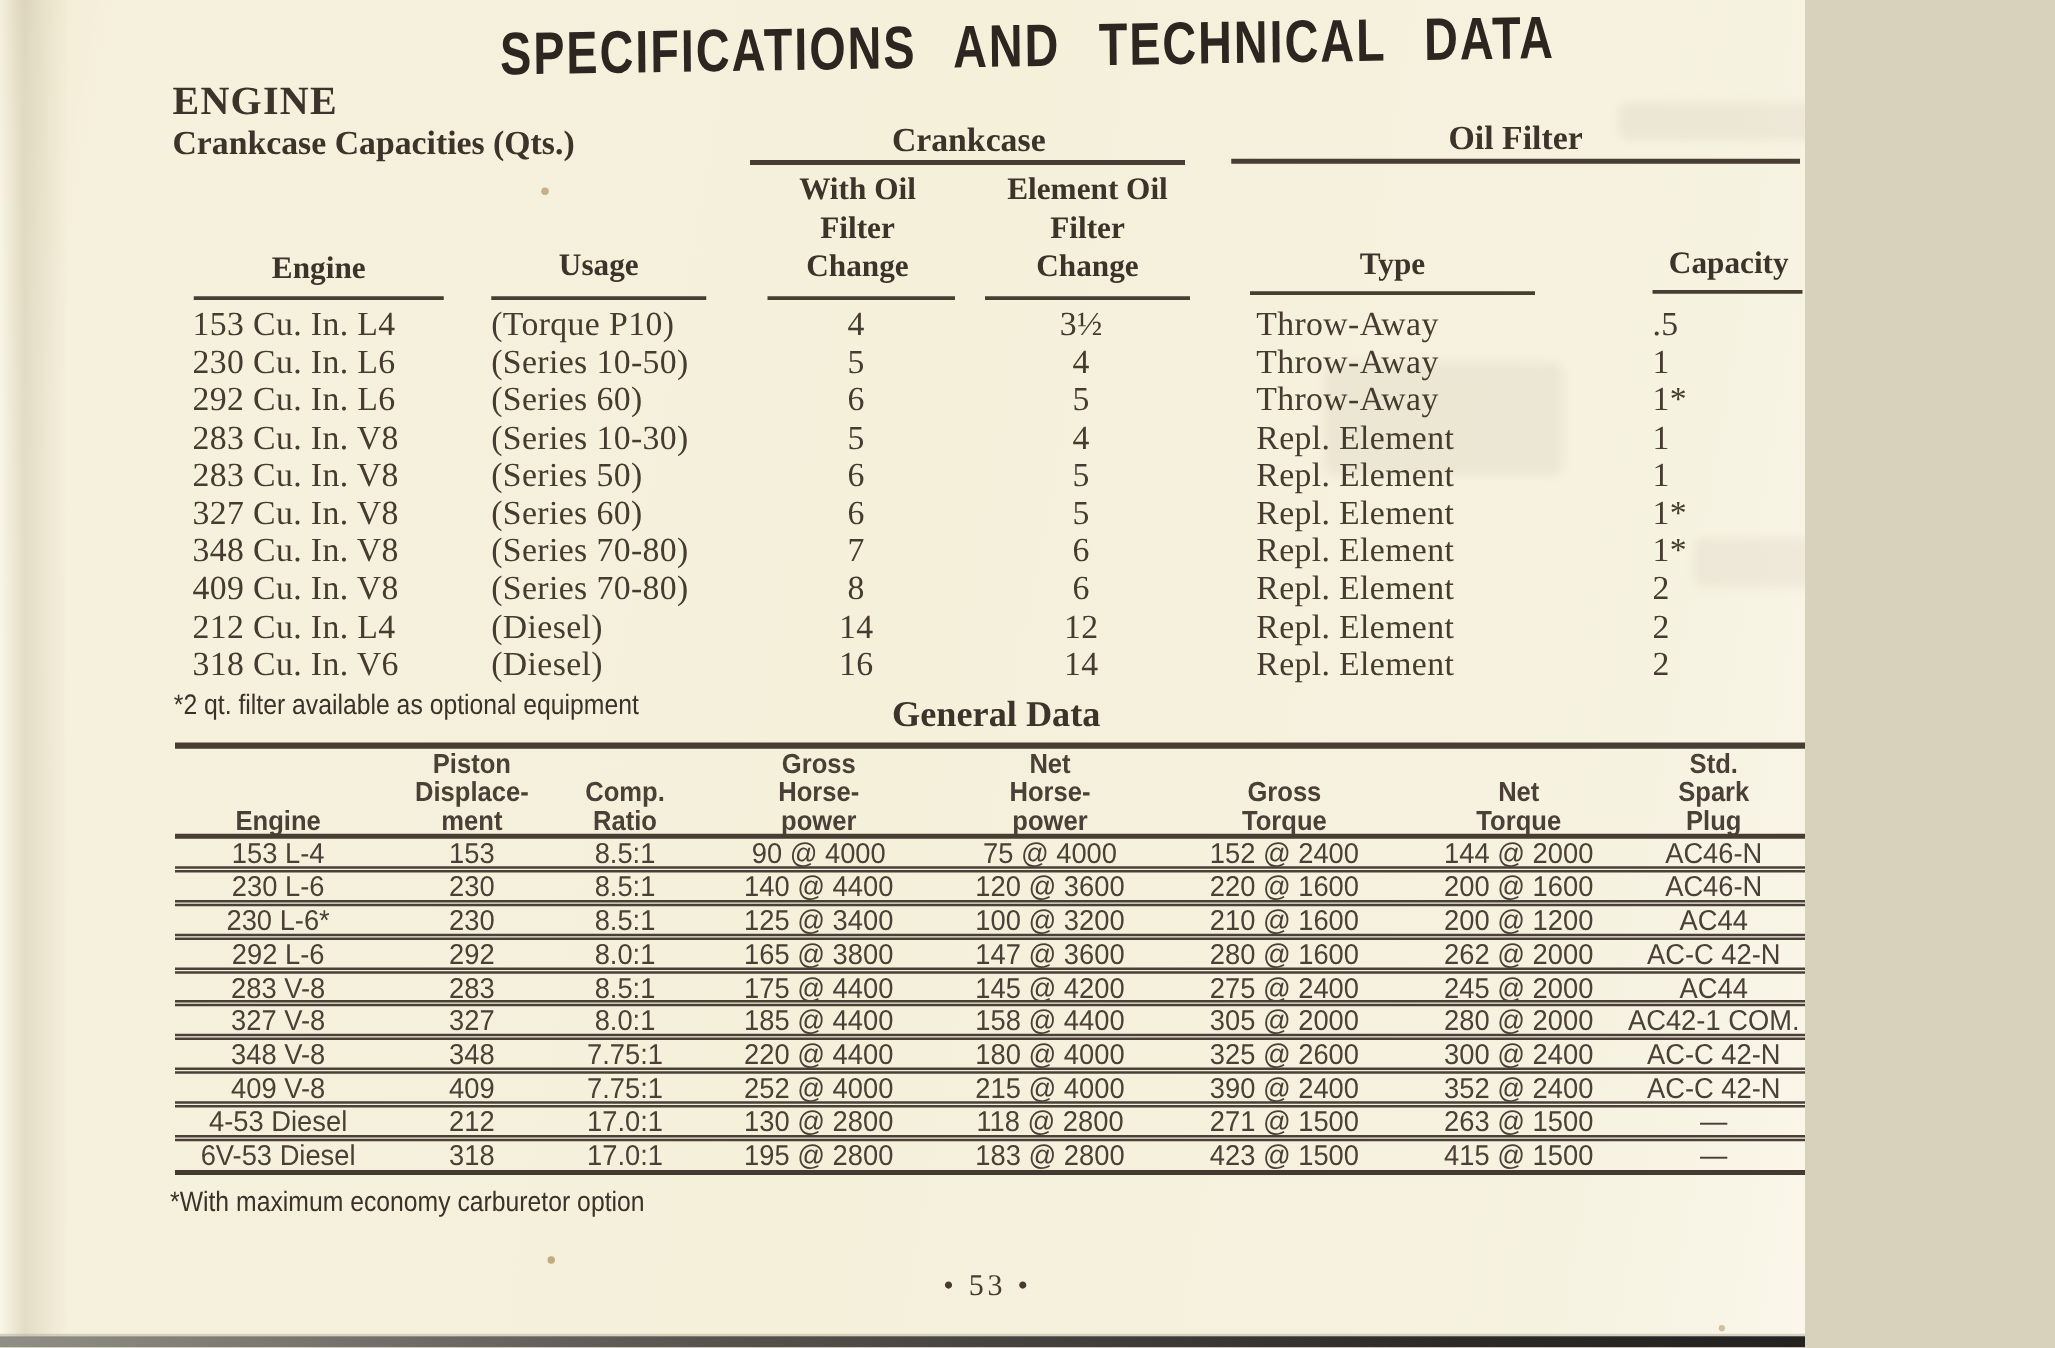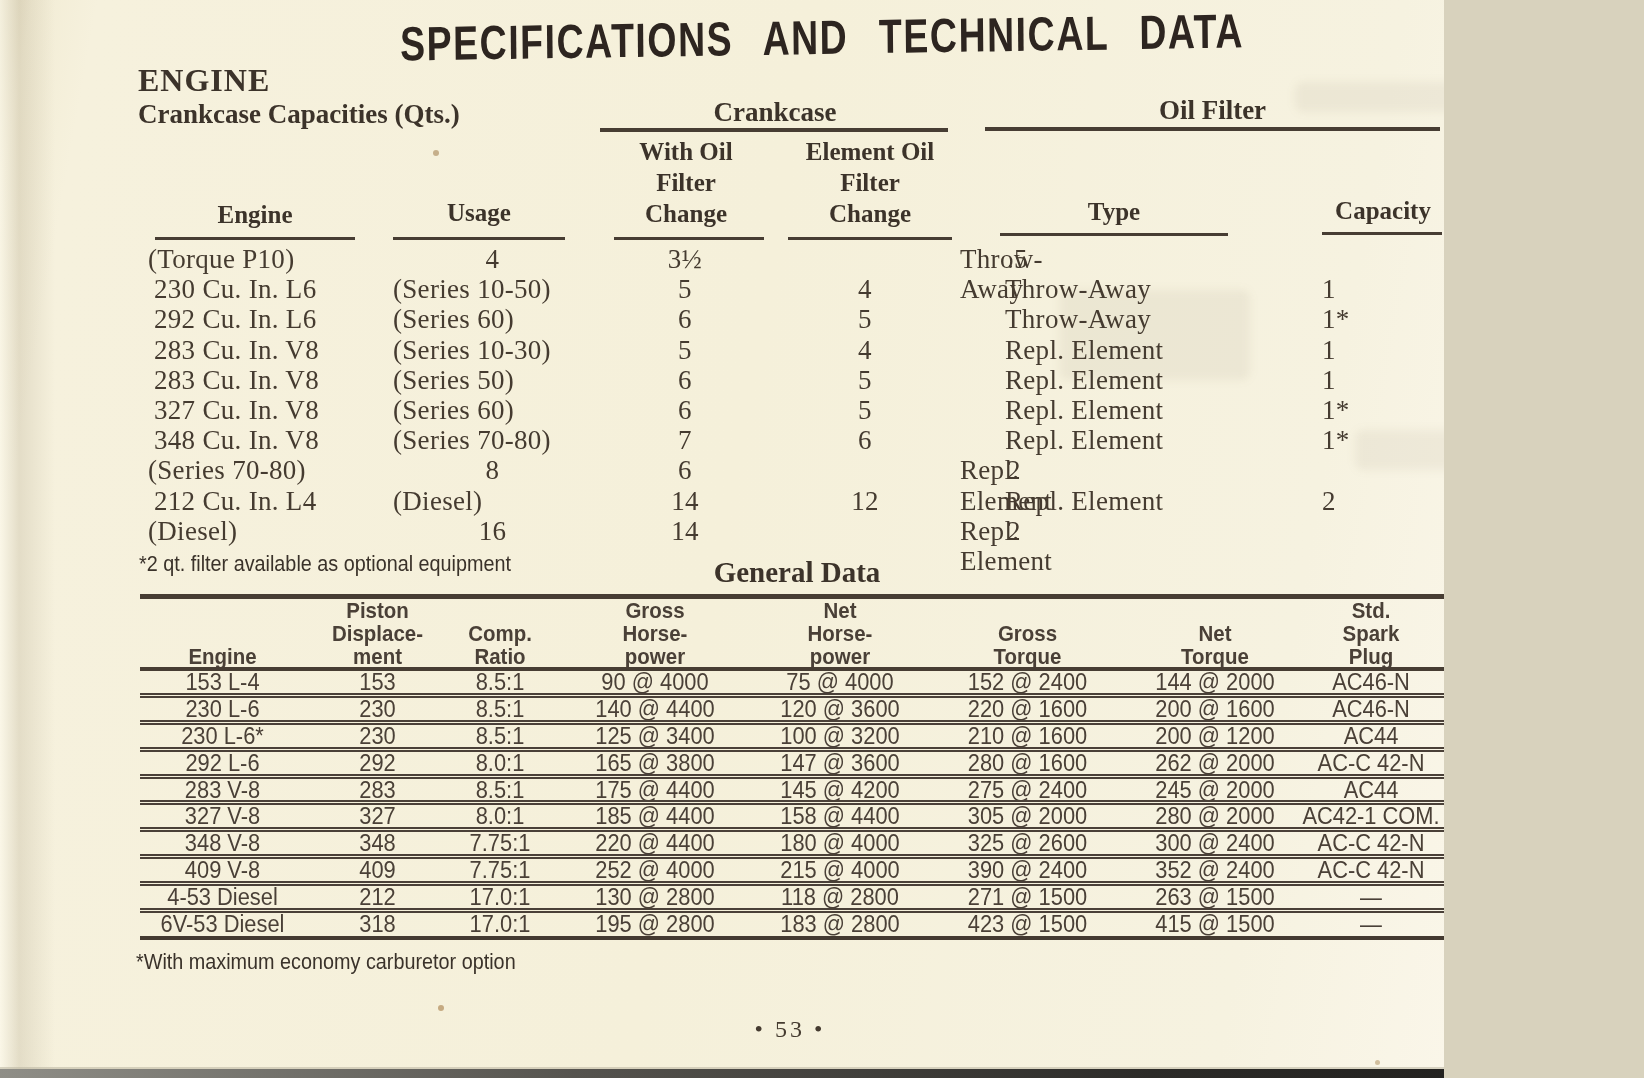--- a/index.html
+++ b/index.html
@@ -105,20 +105,21 @@
 
   <div class="abs thin-rule" style="top:237px; left:155px; width:200px;"></div>
   <div class="abs thin-rule" style="top:237px; left:393px; width:172px;"></div>
   <div class="abs thin-rule" style="top:237px; left:614px; width:150px;"></div>
   <div class="abs thin-rule" style="top:237px; left:788px; width:164px;"></div>
   <div class="abs thin-rule" style="top:233px; left:1000px; width:228px;"></div>
   <div class="abs thin-rule" style="top:232px; left:1322px; width:120px;"></div>
 
   <div class="abs t1-rows">
     <div class="t1-row">
+      <span class="t1c eng">153 Cu. In. L4</span>
       <span class="t1c usage">(Torque P10)</span>
       <span class="t1c num">4</span>
       <span class="t1c num">3½</span>
       <span class="t1c"></span>
       <span class="t1c type">Throw-Away</span>
       <span class="t1c cap">.5</span>
     </div>
     <div class="t1-row">
       <span class="t1c eng">230 Cu. In. L6</span>
       <span class="t1c usage">(Series 10-50)</span>
@@ -167,37 +168,39 @@
     <div class="t1-row">
       <span class="t1c eng">348 Cu. In. V8</span>
       <span class="t1c usage">(Series 70-80)</span>
       <span class="t1c num">7</span>
       <span class="t1c num">6</span>
       <span class="t1c"></span>
       <span class="t1c type">Repl. Element</span>
       <span class="t1c cap">1*</span>
     </div>
     <div class="t1-row">
+      <span class="t1c eng">409 Cu. In. V8</span>
       <span class="t1c usage">(Series 70-80)</span>
       <span class="t1c num">8</span>
       <span class="t1c num">6</span>
       <span class="t1c"></span>
       <span class="t1c type">Repl. Element</span>
       <span class="t1c cap">2</span>
     </div>
     <div class="t1-row">
       <span class="t1c eng">212 Cu. In. L4</span>
       <span class="t1c usage">(Diesel)</span>
       <span class="t1c num">14</span>
       <span class="t1c num">12</span>
       <span class="t1c"></span>
       <span class="t1c type">Repl. Element</span>
       <span class="t1c cap">2</span>
     </div>
     <div class="t1-row">
+      <span class="t1c eng">318 Cu. In. V6</span>
       <span class="t1c usage">(Diesel)</span>
       <span class="t1c num">16</span>
       <span class="t1c num">14</span>
       <span class="t1c"></span>
       <span class="t1c type">Repl. Element</span>
       <span class="t1c cap">2</span>
     </div>
   </div>
 
   <div class="abs footnote fn1">*2 qt. filter available as optional equipment</div>

